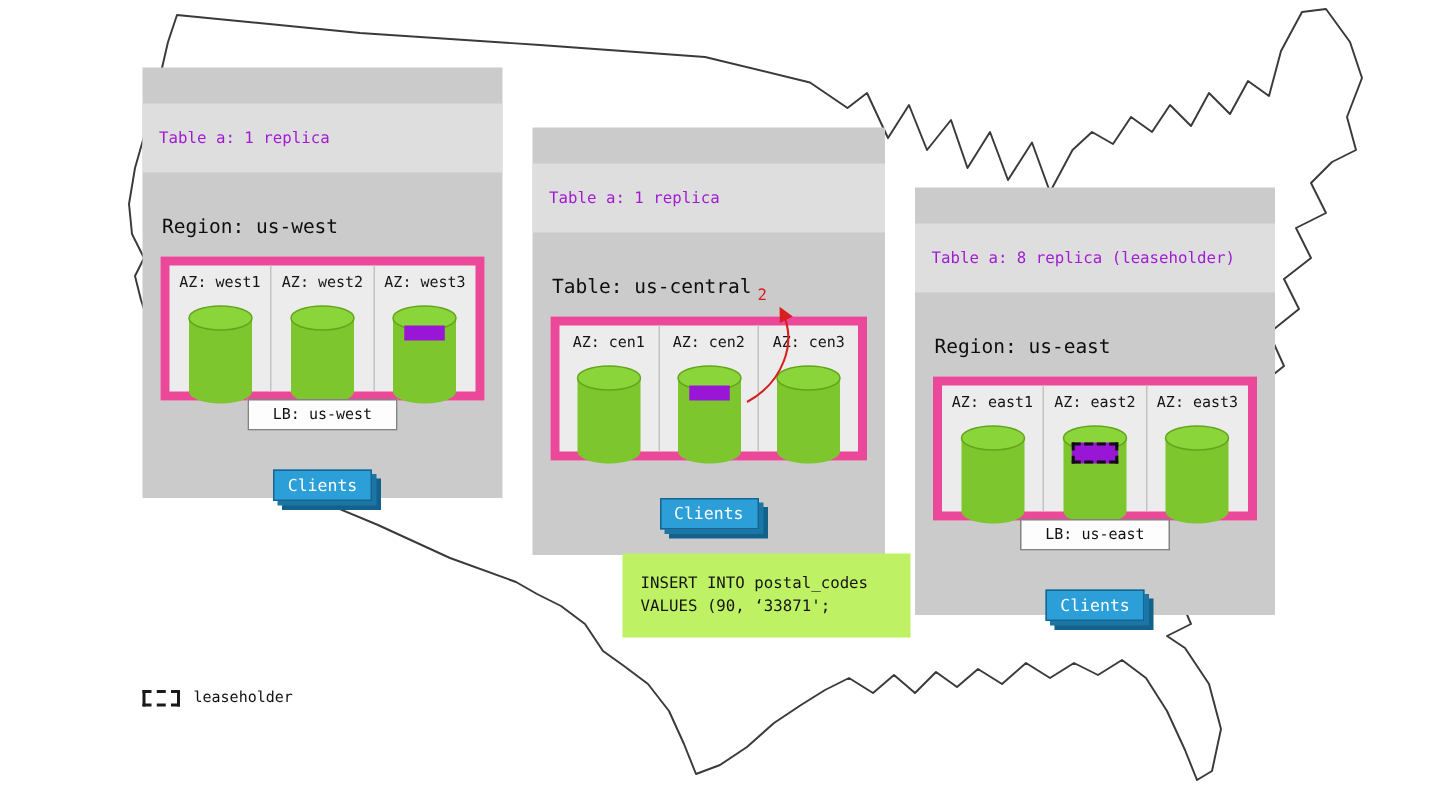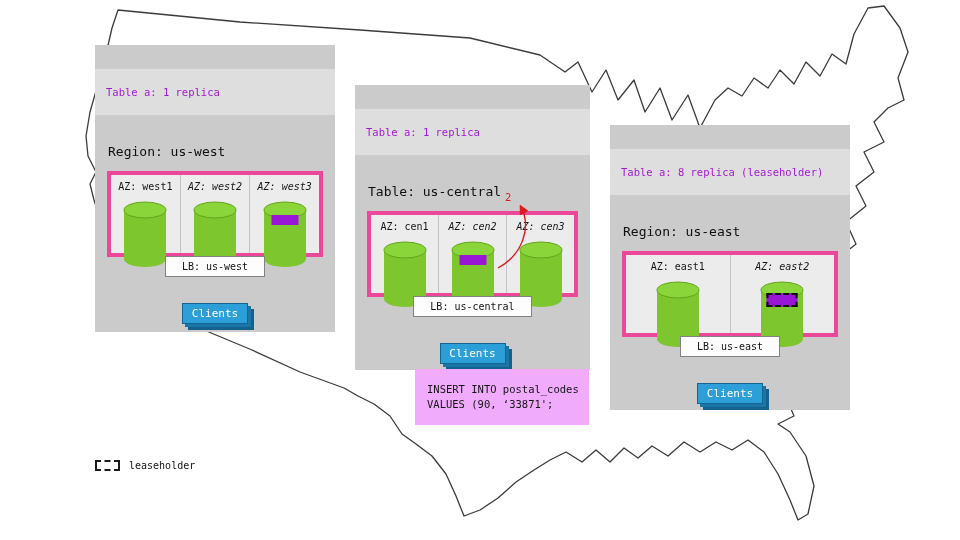--- a/index.html
+++ b/index.html
@@ -8,41 +8,41 @@
   .stage { position:relative; width:960px; height:540px; }
 
   .map-svg { position:absolute; left:0; top:0; }
 
   .panel { position:absolute; background:#cbcbcb; }
   .panel-header { height:46px; background:#dedede; display:flex; align-items:center;
     padding:0 11px; font-size:10.5px; color:#a21bd4; white-space:nowrap;margin-top:24px; }
   .panel-body { padding:10px 12px 0 12px; }
   .region-title { font-size:13px; color:#0e0e0e; margin:19px 0 12px 1px; }
 
-  .az-box { background:#ececec; border:4px solid #ec4899; display:flex; height:86px; }
+  .az-box { background:#ececec; border:6px solid #ec4899; display:flex; height:96px; }
   .az-col { flex:1; display:flex; flex-direction:column; align-items:center; padding-top:6px; }
-  .az-col + .az-col { border-left:1px solid #c3c3c3;font-style:italic; }
+  .az-col + .az-col { border-left:1px solid #c3c3c3; }
   .az-label { font-size:10px; color:#141414; }
   .cyl-wrap { position:relative; margin-top:9px; width:46px; height:68px; }
 
   .replica-mark { position:absolute; left:50%; top:14px; transform:translateX(-50%);
     width:27px; height:10px; background:#9916d6; }
   .replica-mark.leaseholder { width:31px; height:14px; top:12px; border:2px dashed #0d0d0d; }
 
   .lb-box { margin:0 auto; width:max-content; position:relative; top:-1px;
     background:#fdfdfd; border:1px solid #828282; font-size:10px; color:#111;
     padding:4px 16px; }
 
   .clients-btn { margin:25px auto 0; width:66px; height:21px; background:#2c9fd9;
     border:1px solid #17658f; color:#ffffff; font-size:11px;
     display:flex; align-items:center; justify-content:center; cursor:pointer;
     box-shadow:3px 3px 0 #1a76a6, 6px 6px 0 #14618c; }
 
-  .sql-note { position:absolute; left:415px; top:369px; width:174px; height:56px;
-    background:#f0abfc; padding:13px 0 0 12px; font-size:10.5px; line-height:15px;
+  .sql-note { position:absolute; left:415px; top:369px; width:192px; height:56px;
+    background:#bef264; padding:13px 0 0 12px; font-size:10.5px; line-height:15px;
     color:#141414; white-space:nowrap; }
 
   .arrow-svg { position:absolute; left:450px; top:190px; width:100px; height:90px;
     pointer-events:none; }
   .arrow-label { position:absolute; left:505px; top:191px; font-size:10.5px;
     color:#d81f1f; }
 
   .legend { position:absolute; left:95px; top:460px; display:flex; align-items:center; gap:9px; }
   .legend-swatch { width:25px; height:11px; border:2px dashed #1a1a1a; background:transparent; }
   .legend-label { font-size:10px; color:#111; }
@@ -137,21 +137,20 @@
         <div class="az-col">
           <div class="az-label">AZ: cen3</div>
           <div class="cyl-wrap">
             <svg width="46" height="68" viewBox="0 0 46 68">
               <path d="M2,9 L2,58 C2,62.4 11.4,66 23,66 C34.6,66 44,62.4 44,58 L44,9 Z" fill="#7dc62d"></path>
               <ellipse cx="23" cy="9" rx="21" ry="8" fill="#89d53a" stroke="#64a51c" stroke-width="1"></ellipse>
             </svg>
           </div>
         </div>
       </div>
-      <div class="lb-box">LB: us-central</div>
       <div class="clients-btn">Clients</div>
     </div>
   </section>
 
   <section class="panel" style="left:610px; top:125px; width:240px; height:285px;">
     <div class="panel-header">Table a: 8 replica (leaseholder)</div>
     <div class="panel-body">
       <div class="region-title">Region: us-east</div>
       <div class="az-box">
         <div class="az-col">
@@ -164,20 +163,29 @@
           </div>
         </div>
         <div class="az-col">
           <div class="az-label">AZ: east2</div>
           <div class="cyl-wrap">
             <svg width="46" height="68" viewBox="0 0 46 68">
               <path d="M2,9 L2,58 C2,62.4 11.4,66 23,66 C34.6,66 44,62.4 44,58 L44,9 Z" fill="#7dc62d"></path>
               <ellipse cx="23" cy="9" rx="21" ry="8" fill="#89d53a" stroke="#64a51c" stroke-width="1"></ellipse>
             </svg>
             <div class="replica-mark leaseholder"></div>
+          </div>
+        </div>
+        <div class="az-col">
+          <div class="az-label">AZ: east3</div>
+          <div class="cyl-wrap">
+            <svg width="46" height="68" viewBox="0 0 46 68">
+              <path d="M2,9 L2,58 C2,62.4 11.4,66 23,66 C34.6,66 44,62.4 44,58 L44,9 Z" fill="#7dc62d"></path>
+              <ellipse cx="23" cy="9" rx="21" ry="8" fill="#89d53a" stroke="#64a51c" stroke-width="1"></ellipse>
+            </svg>
           </div>
         </div>
       </div>
       <div class="lb-box">LB: us-east</div>
       <div class="clients-btn">Clients</div>
     </div>
   </section>
 
   <div class="sql-note">
     <div>INSERT INTO postal_codes</div>

